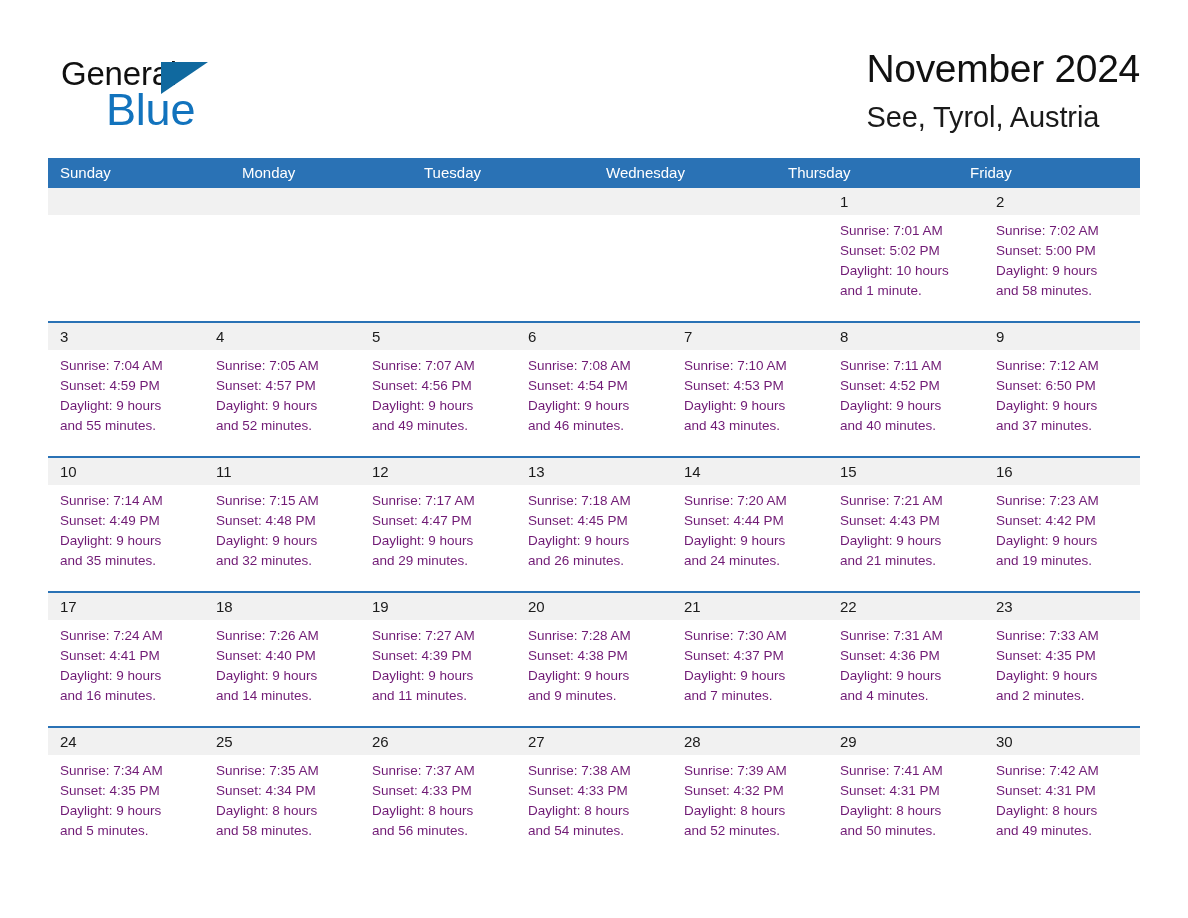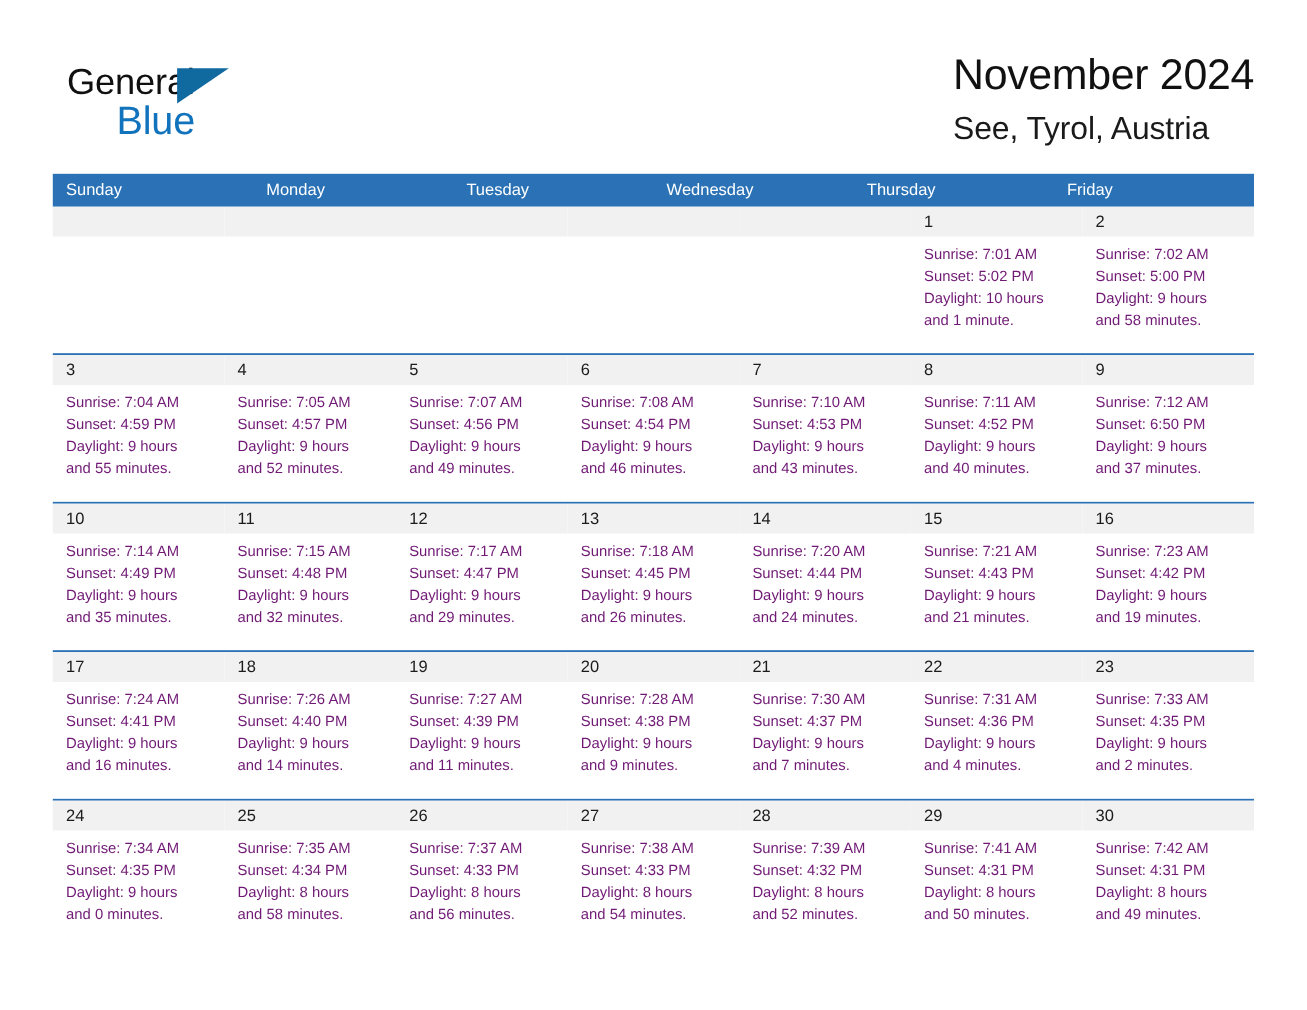--- a/index.html
+++ b/index.html
@@ -43,21 +43,21 @@
     font-size: 33px;
     line-height: 40px;
     letter-spacing: -0.2px;
     color: #101010;
     font-family: "Liberation Sans", sans-serif;
   }
   .logo-blue {
     position: absolute;
     left: 45px;
     top: 36px;
-    font-size: 36px;
+    font-size: 45px;
     line-height: 40px;
     letter-spacing: -0.2px;
     color: #1273bd;
     font-family: "Liberation Sans", sans-serif;
   }
   .logo-flag {
     position: absolute;
     left: 100px;
     top: 8px;
     width: 0;
@@ -410,21 +410,21 @@
             </div>
           </div>
         </div>
         <div class="week">
           <div class="day">
             <div class="datenum">24</div>
             <div class="info">
               <div>Sunrise: 7:34 AM</div>
               <div>Sunset: 4:35 PM</div>
               <div>Daylight: 9 hours</div>
-              <div>and 0 minutes.</div>
+              <div>and 5 minutes.</div>
             </div>
           </div>
           <div class="day">
             <div class="datenum">25</div>
             <div class="info">
               <div>Sunrise: 7:35 AM</div>
               <div>Sunset: 4:34 PM</div>
               <div>Daylight: 8 hours</div>
               <div>and 58 minutes.</div>
             </div>

